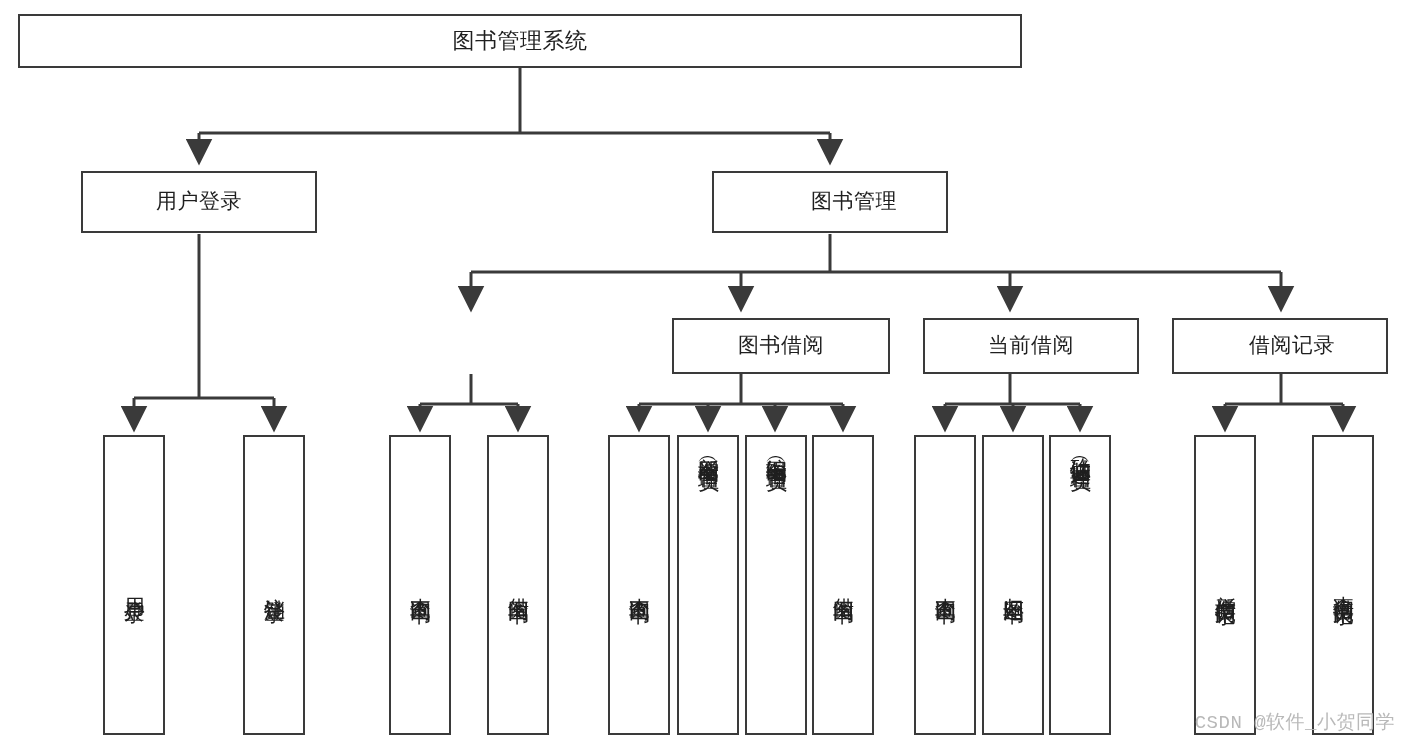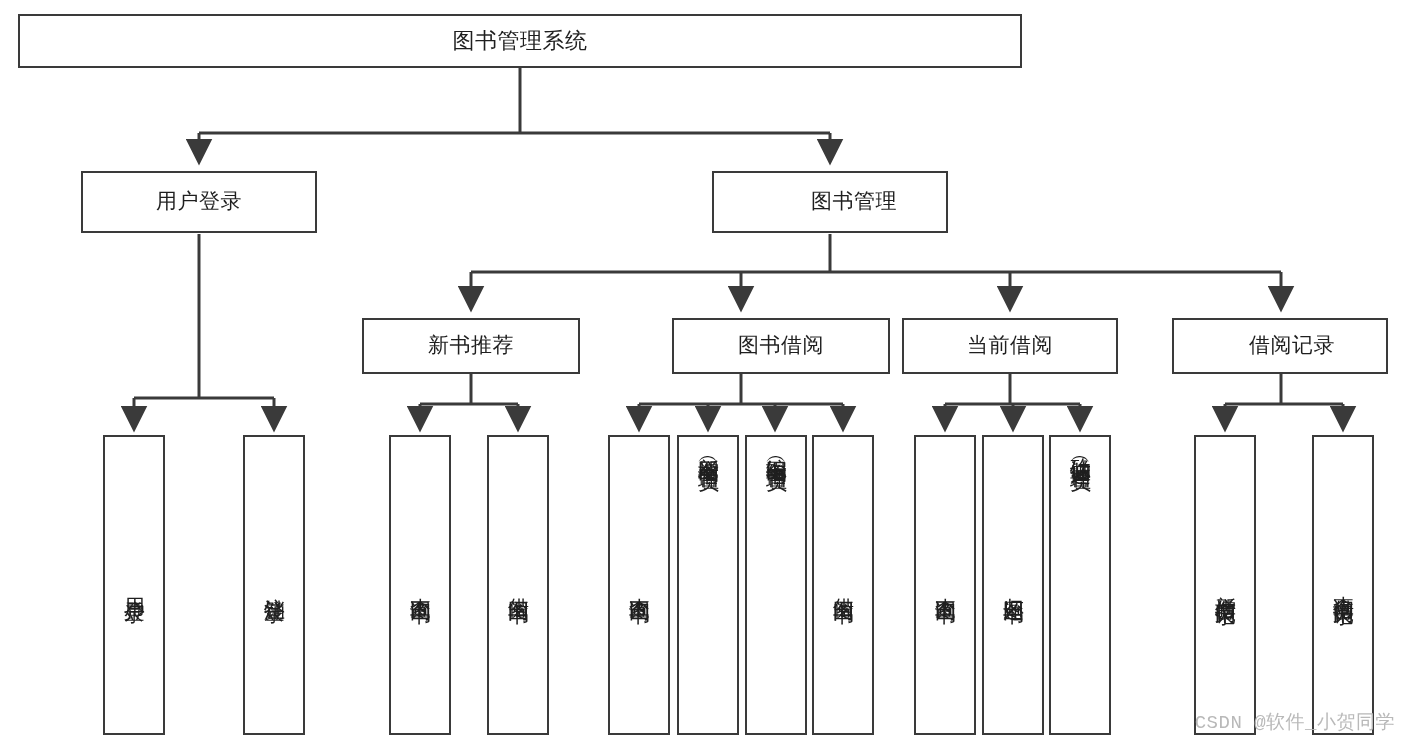--- a/index.html
+++ b/index.html
@@ -142,27 +142,24 @@
     <span class="label">图书管理系统</span>
   </div>
 
   <div class="node horiz" style="left:81px; top:171px; width:236px; height:62px;">
     <span class="label">用户登录</span>
   </div>
   <div class="node horiz" style="left:712px; top:171px; width:236px; height:62px;padding-left:48px;">
     <span class="label">图书管理</span>
   </div>
 
-  <div class="node horiz" style="left:362px; top:318px; width:218px; height:56px;">
-    <span class="label">新书推荐</span>
-  </div>
   <div class="node horiz" style="left:632px; top:318px; width:218px; height:56px;margin-left:40px;">
     <span class="label">图书借阅</span>
   </div>
-  <div class="node horiz" style="left:902px; top:318px; width:216px; height:56px;">
+  <div class="node horiz" style="left:923px; top:318px; width:216px; height:56px;">
     <span class="label">当前借阅</span>
   </div>
   <div class="node horiz" style="left:1172px; top:318px; width:216px; height:56px;padding-left:24px;">
     <span class="label">借阅记录</span>
   </div>
 
   <div class="node leaf center" style="left:103px; top:435px; width:62px; height:300px;">
     <span class="label">用户登录</span>
   </div>
   <div class="node leaf center" style="left:243px; top:435px; width:62px; height:300px;">

